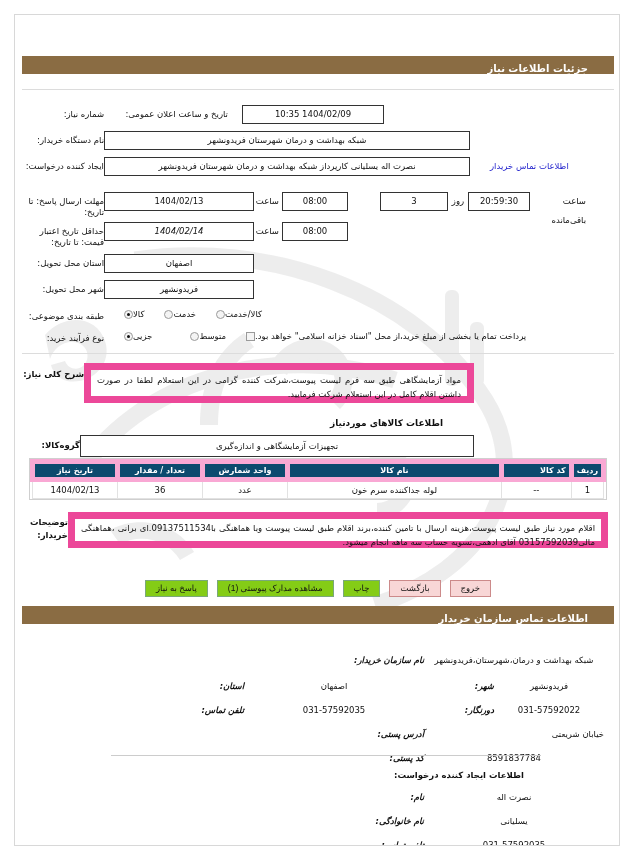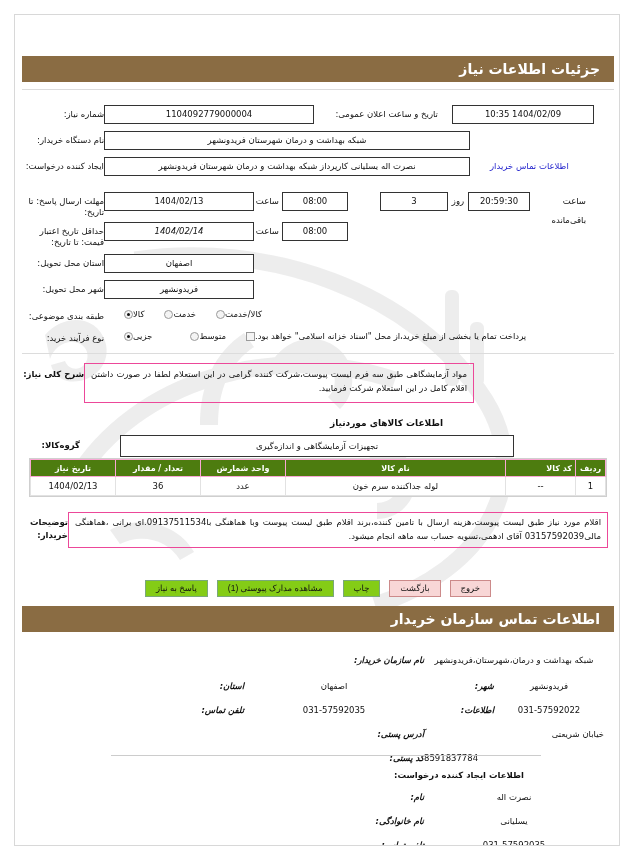--- a/index.html
+++ b/index.html
@@ -35,29 +35,29 @@
     pointer-events: none;
     opacity: 0.5;
     z-index: 0;
   }
 
   
   .bar {
     position: absolute;
     left: 7px;
     width: 592px;
-    height: 26px;
+    height: 18px;
     background: #8a6c43;
     color: #ffffff;
-    font-size: 14px;
+    font-size: 10px;
     font-weight: bold;
     line-height: 26px;
     padding-left: 12px;
     text-align: right;
-    padding-right: 14px;
+    padding-right: 26px;
     z-index: 2;
   }
   .bar.b1 { top: 41px; }
   .bar.b2 { top: 591px; }
 
   
   .panel {
     position: absolute;
     left: 7px;
     width: 592px;
@@ -135,21 +135,21 @@
   .cb {
     width: 9px; height: 9px;
     border: 1px solid #9a9a9a;
     background: #f4f4f4;
     display: inline-block;
     margin-left: 4px;
   }
 
   
   .boxfld {
-    border: 1px solid #ec4899;
+    border: 7px solid #ec4899;
     background: transparent;
     font-size: 8.5px;
     line-height: 1.7;
     color: #111;
     padding: 3px 6px;
     text-align: justify;
     text-align-last: right;
   }
 
   
@@ -169,26 +169,26 @@
     z-index: 2;
     background: #fff;
     border: 1px solid #cfcfcf;
   }
   table.items {
     width: 100%;
     border-collapse: collapse;
     font-size: 8.5px;
   }
   table.items th {
-    background: #4d7c0f;
+    background: #0c4a6e;
     color: #ffffff;
     font-weight: bold;
     font-size: 8px;
     height: 17px;
-    border: 1px solid #f9a8d4;
+    border: 5px solid #f9a8d4;
     padding: 2px 3px;
     text-align: center;
   }
   table.items td {
     height: 19px;
     border: 1px solid #e2e2e2;
     padding: 0 3px;
     text-align: center;
     color: #111;
     background: #fff;
@@ -272,21 +272,20 @@
 
     <div class="bar b1">
       <span>جزئیات اطلاعات نیاز</span>
     </div>
     <div class="hr" style="top:74px;"></div>
 
     <div class="panel panel-main">
 
       <div class="row" style="top:14px;">
         <div class="lbl" style="width:82px;">شماره نیاز:</div>
-        <div class="fld" style="width:210px;">1104092779000004</div>
         <div class="txt" style="width:138px; text-align:right; padding-right:14px;">تاریخ و ساعت اعلان عمومی:</div>
         <div class="fld" style="width:142px;">1404/02/09 10:35</div>
       </div>
 
       <div class="row" style="top:40px;">
         <div class="lbl" style="width:82px;">نام دستگاه خریدار:</div>
         <div class="fld" style="width:366px;">شبکه بهداشت و درمان  شهرستان  فریدونشهر</div>
       </div>
 
       <div class="row" style="top:66px;">
@@ -365,21 +364,21 @@
 
       <div class="row" style="top:272px;">
         <div class="lbl b" style="width:62px; padding-top:6px;">شرح کلی نیاز:</div>
         <div class="boxfld" style="width:390px; height:40px;">مواد آزمایشگاهی طبق سه فرم لیست  پیوست،شرکت کننده گرامی در این استعلام لطفا در صورت داشتن اقلام کامل در این استعلام شرکت فرمایید.</div>
       </div>
 
       <div class="row" style="top:322px;justify-content:center;">
         <div class="lbl b" style="width:250px; font-size:9px;">اطلاعات کالاهای موردنیاز</div>
       </div>
 
-      <div class="row" style="top:344px;gap:40px;">
+      <div class="row" style="top:344px;">
         <div class="lbl b" style="width:58px; padding-top:5px;">گروه‌کالا:</div>
         <div class="fld" style="width:394px; height:22px; line-height:20px;">تجهیزات آزمایشگاهی و اندازه‌گیری</div>
       </div>
 
       <div class="row" style="top:421px;">
         <div class="lbl b" style="width:46px; padding-top:4px; line-height:1.5;">توضیحات خریدار:</div>
         <div class="boxfld" style="width:540px; height:36px; line-height:1.6;">اقلام مورد نیاز طبق لیست  پیوست،هزینه ارسال با تامین کننده،برند اقلام طبق لیست پیوست وبا هماهنگی با09137511534.ای برانی ،هماهنگی مالی03157592039 آقای  ادهمی،تسویه حساب سه ماهه انجام میشود.</div>
       </div>
 
     </div>
@@ -431,32 +430,32 @@
       <div class="crow" style="top:40px; right:10px;">
         <span class="ck" style="display:inline-block; width:100px; text-align:right;">استان:</span>
         <span class="cv" style="display:inline-block; width:180px; text-align:center;">اصفهان</span>
         <span class="ck" style="display:inline-block; width:70px; text-align:right;">شهر:</span>
         <span class="cv" style="display:inline-block; width:110px; text-align:center;">فریدونشهر</span>
       </div>
 
       <div class="crow" style="top:64px; right:10px;">
         <span class="ck" style="display:inline-block; width:100px; text-align:right;">تلفن تماس:</span>
         <span class="cv" style="display:inline-block; width:180px; text-align:center;">031-57592035</span>
-        <span class="ck" style="display:inline-block; width:70px; text-align:right;">اطلاعات:</span>
+        <span class="ck" style="display:inline-block; width:70px; text-align:right;">دورنگار:</span>
         <span class="cv" style="display:inline-block; width:110px; text-align:center;">031-57592022</span>
       </div>
 
       <div class="crow" style="top:88px; right:10px;">
         <span class="ck" style="display:inline-block; width:100px; text-align:right;">آدرس پستی:</span>
         <span class="cv" style="display:inline-block; width:180px; ">خیابان شریعتی</span>
       </div>
 
       <div class="crow" style="top:112px; right:10px;">
         <span class="ck" style="display:inline-block; width:100px; text-align:right;">کد پستی:</span>
-        <span class="cv" style="display:inline-block; width:180px; text-align:left;">8591837784</span>
+        <span class="cv" style="display:inline-block; width:180px; text-align:center;">8591837784</span>
       </div>
 
     </div>
 
     <div class="sep"></div>
 
     <div class="contact" style="top:755px;">
 
       <div class="crow" style="top:0px; right:10px;">
         <span class="ck" style="display:inline-block; width:290px; text-align:center; font-style:normal;">اطلاعات ایجاد کننده درخواست:</span>

